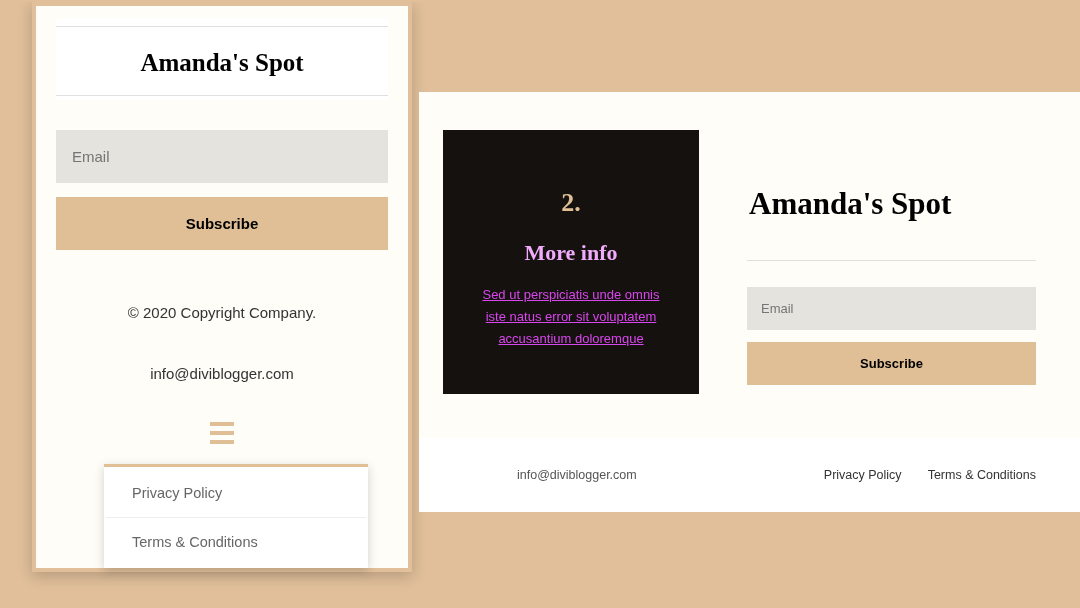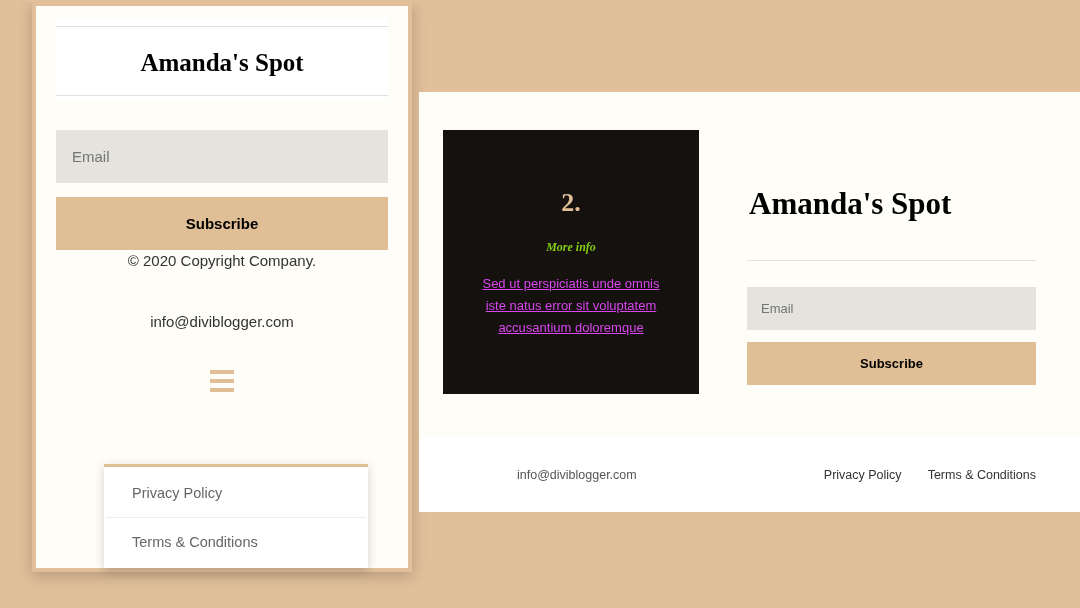--- a/index.html
+++ b/index.html
@@ -62,20 +62,21 @@
     font-size: 15px;
     font-weight: 600;
     color: #000;
     margin-top: 14px;
     cursor: pointer;
   }
   .m-copyright {
     text-align: center;
     color: #333;
     font-size: 15px;
+    margin-top: 52px;
   }
   .m-contact {
     text-align: center;
     color: #333;
     font-size: 15px;
     margin-top: 40px;
   }
   .m-hamburger {
     display: flex;
     flex-direction: column;
@@ -134,24 +135,23 @@
   .desk-num {
     font-family: Georgia, serif;
     font-size: 26px;
     font-weight: bold;
     color: #e0bf97;
     margin-bottom: 18px;
   }
   .desk-more {
     font-family: Georgia, serif;
     font-weight: bold;
-    font-size: 12px;
-    color: #84cc16;
+    font-size: 22px;
+    color: #f0abfc;
     margin-bottom: 16px;
-    font-style: italic;
   }
   .desk-lorem {
     font-size: 13px;
     line-height: 1.7;
     color: #d946ef;
     text-decoration: underline;
     padding: 0 4px;
   }
   .desk-right {
     flex: 1;

